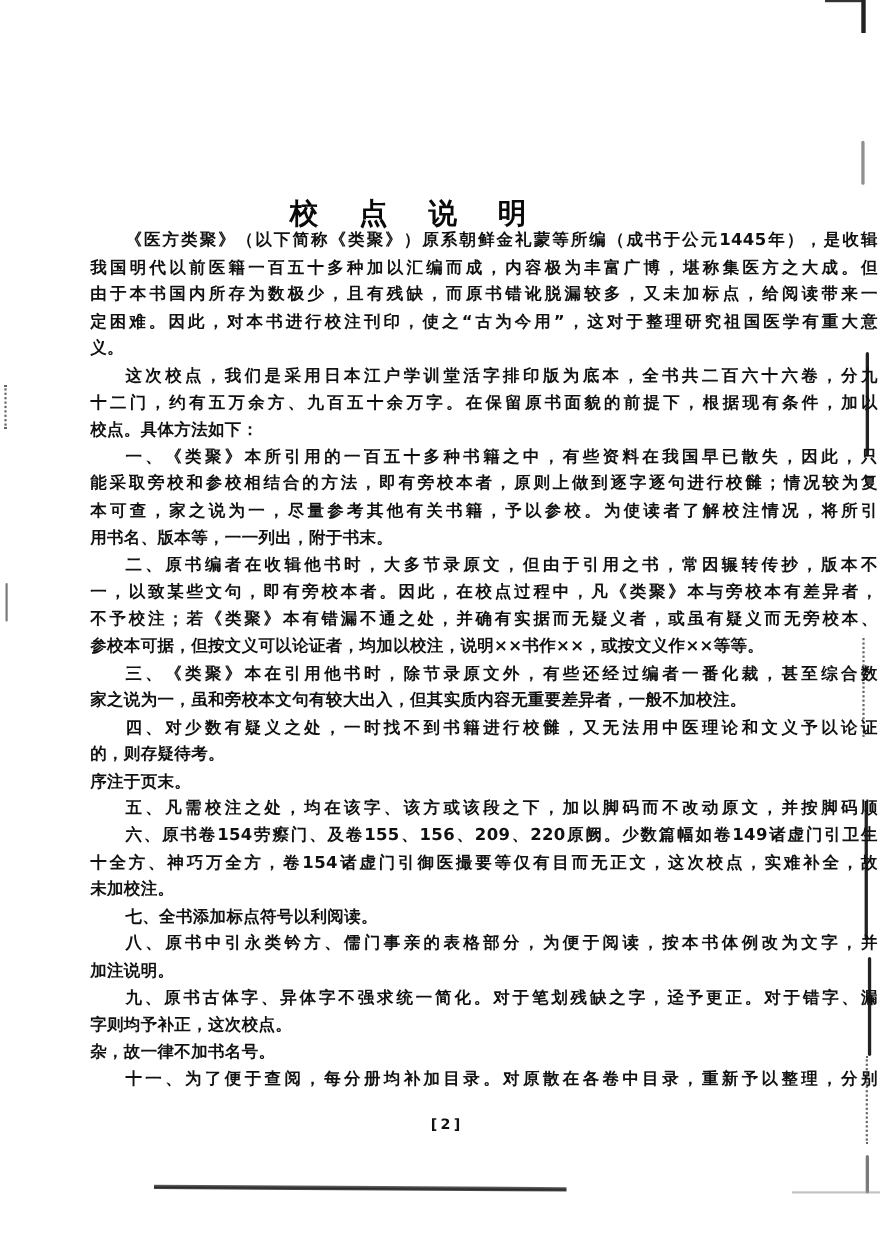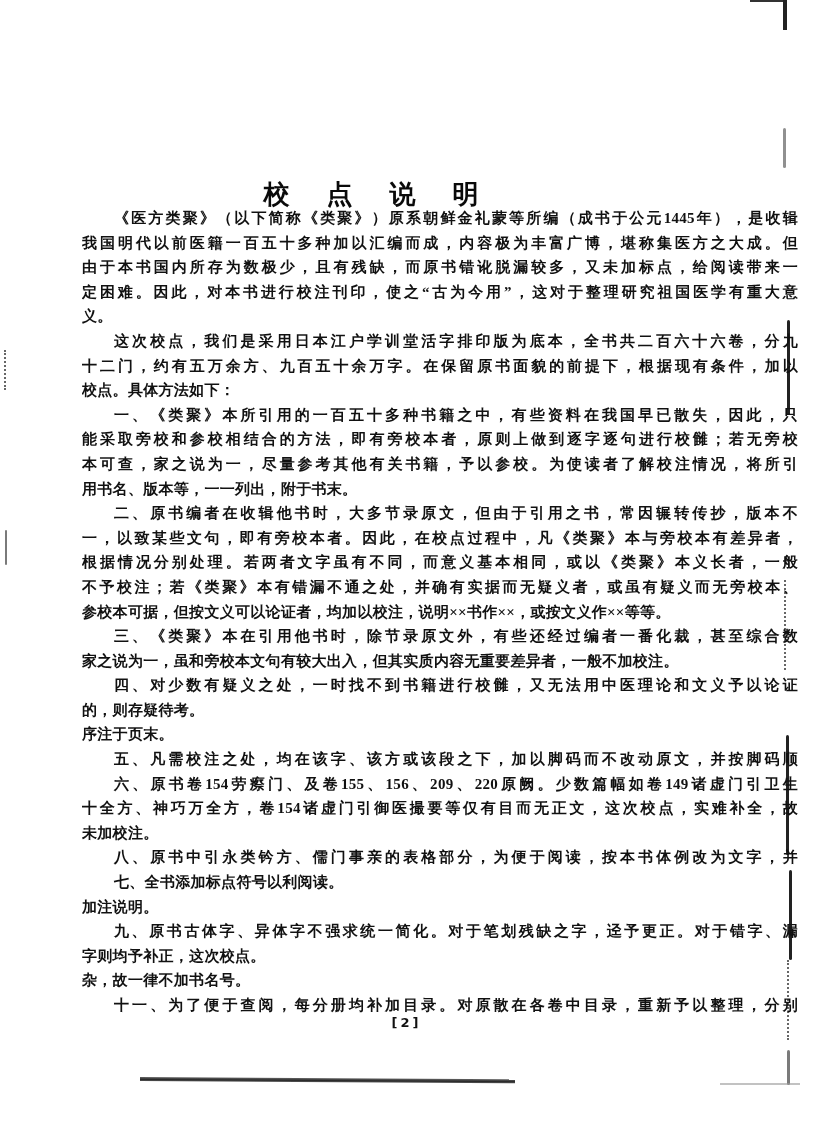--- a/index.html
+++ b/index.html
@@ -13,21 +13,21 @@
     position: absolute; left: 0; width: 756px; top: 160px;
     text-align: center; font-family: "DejaVu Serif", "Liberation Serif", serif;
     font-weight: bold; font-size: 26px; letter-spacing: 14px; color: #0a0a0a;
   }
   .body-text {
     position: absolute; left: 82px; top: 206px; width: 716px;
   }
   .line {
     height: 24.6px; line-height: 24.6px; font-size: 15px; font-weight: bold;
     white-space: nowrap; overflow: hidden; text-align: justify;
-    text-align-last: justify; letter-spacing: 0.3px; font-family: Liberation Serif, serif;
+    text-align-last: justify; letter-spacing: 0.3px;
   }
   .line.last { text-align-last: left; }
   .line.indent { padding-left: 32px; }
   .page-number {
     position: absolute; top: 1015px; left: 0; width: 813px; text-align: center;
     font-size: 13px; font-weight: bold; letter-spacing: 3px;
   }
   .bottom-rule {
     position: absolute; top: 1077px; left: 140px; width: 375px; height: 4px;
     background: linear-gradient(to bottom, #555 0%, #111 60%, #444 100%);
@@ -72,39 +72,38 @@
   <div class="body-text" id="body-text">
       <div class="line indent">《医方类聚》（以下简称《类聚》）原系朝鲜金礼蒙等所编（成书于公元1445年），是收辑</div>
       <div class="line">我国明代以前医籍一百五十多种加以汇编而成，内容极为丰富广博，堪称集医方之大成。但</div>
       <div class="line">由于本书国内所存为数极少，且有残缺，而原书错讹脱漏较多，又未加标点，给阅读带来一</div>
       <div class="line">定困难。因此，对本书进行校注刊印，使之“古为今用”，这对于整理研究祖国医学有重大意</div>
       <div class="line last">义。</div>
       <div class="line indent">这次校点，我们是采用日本江户学训堂活字排印版为底本，全书共二百六十六卷，分九</div>
       <div class="line">十二门，约有五万余方、九百五十余万字。在保留原书面貌的前提下，根据现有条件，加以</div>
       <div class="line last">校点。具体方法如下：</div>
       <div class="line indent">一、《类聚》本所引用的一百五十多种书籍之中，有些资料在我国早已散失，因此，只</div>
-      <div class="line">能采取旁校和参校相结合的方法，即有旁校本者，原则上做到逐字逐句进行校雠；若无旁校</div>
+      <div class="line">能采取旁校和参校相结合的方法，即有旁校本者，原则上做到逐字逐句进行校雠；情况较为复</div>
       <div class="line">本可查，家之说为一，尽量参考其他有关书籍，予以参校。为使读者了解校注情况，将所引</div>
       <div class="line last">用书名、版本等，一一列出，附于书末。</div>
       <div class="line indent">二、原书编者在收辑他书时，大多节录原文，但由于引用之书，常因辗转传抄，版本不</div>
       <div class="line">一，以致某些文句，即有旁校本者。因此，在校点过程中，凡《类聚》本与旁校本有差异者，</div>
-      <div class="line">根据情况分别处理。若两者文字虽有不同，而意义基本相同，或以《类聚》本义长者，一般</div>
       <div class="line">不予校注；若《类聚》本有错漏不通之处，并确有实据而无疑义者，或虽有疑义而无旁校本、</div>
       <div class="line last">参校本可据，但按文义可以论证者，均加以校注，说明××书作××，或按文义作××等等。</div>
       <div class="line indent">三、《类聚》本在引用他书时，除节录原文外，有些还经过编者一番化裁，甚至综合数</div>
       <div class="line last">家之说为一，虽和旁校本文句有较大出入，但其实质内容无重要差异者，一般不加校注。</div>
       <div class="line indent">四、对少数有疑义之处，一时找不到书籍进行校雠，又无法用中医理论和文义予以论证</div>
       <div class="line last">的，则存疑待考。</div>
       <div class="line last">序注于页末。</div>
       <div class="line indent">五、凡需校注之处，均在该字、该方或该段之下，加以脚码而不改动原文，并按脚码顺</div>
       <div class="line indent">六、原书卷154劳瘵门、及卷155、156、209、220原阙。少数篇幅如卷149诸虚门引卫生</div>
       <div class="line">十全方、神巧万全方，卷154诸虚门引御医撮要等仅有目而无正文，这次校点，实难补全，故</div>
       <div class="line last">未加校注。</div>
+      <div class="line indent last">七、全书添加标点符号以利阅读。</div>
       <div class="line indent">八、原书中引永类钤方、儒门事亲的表格部分，为便于阅读，按本书体例改为文字，并</div>
-      <div class="line indent last">七、全书添加标点符号以利阅读。</div>
       <div class="line last">加注说明。</div>
       <div class="line indent">九、原书古体字、异体字不强求统一简化。对于笔划残缺之字，迳予更正。对于错字、漏</div>
       <div class="line last">字则均予补正，这次校点。</div>
       <div class="line last">杂，故一律不加书名号。</div>
       <div class="line indent">十一、为了便于查阅，每分册均补加目录。对原散在各卷中目录，重新予以整理，分别</div>
     </div>
 
   <div class="page-number">[2]</div>
 
   <div class="bottom-rule"></div>

